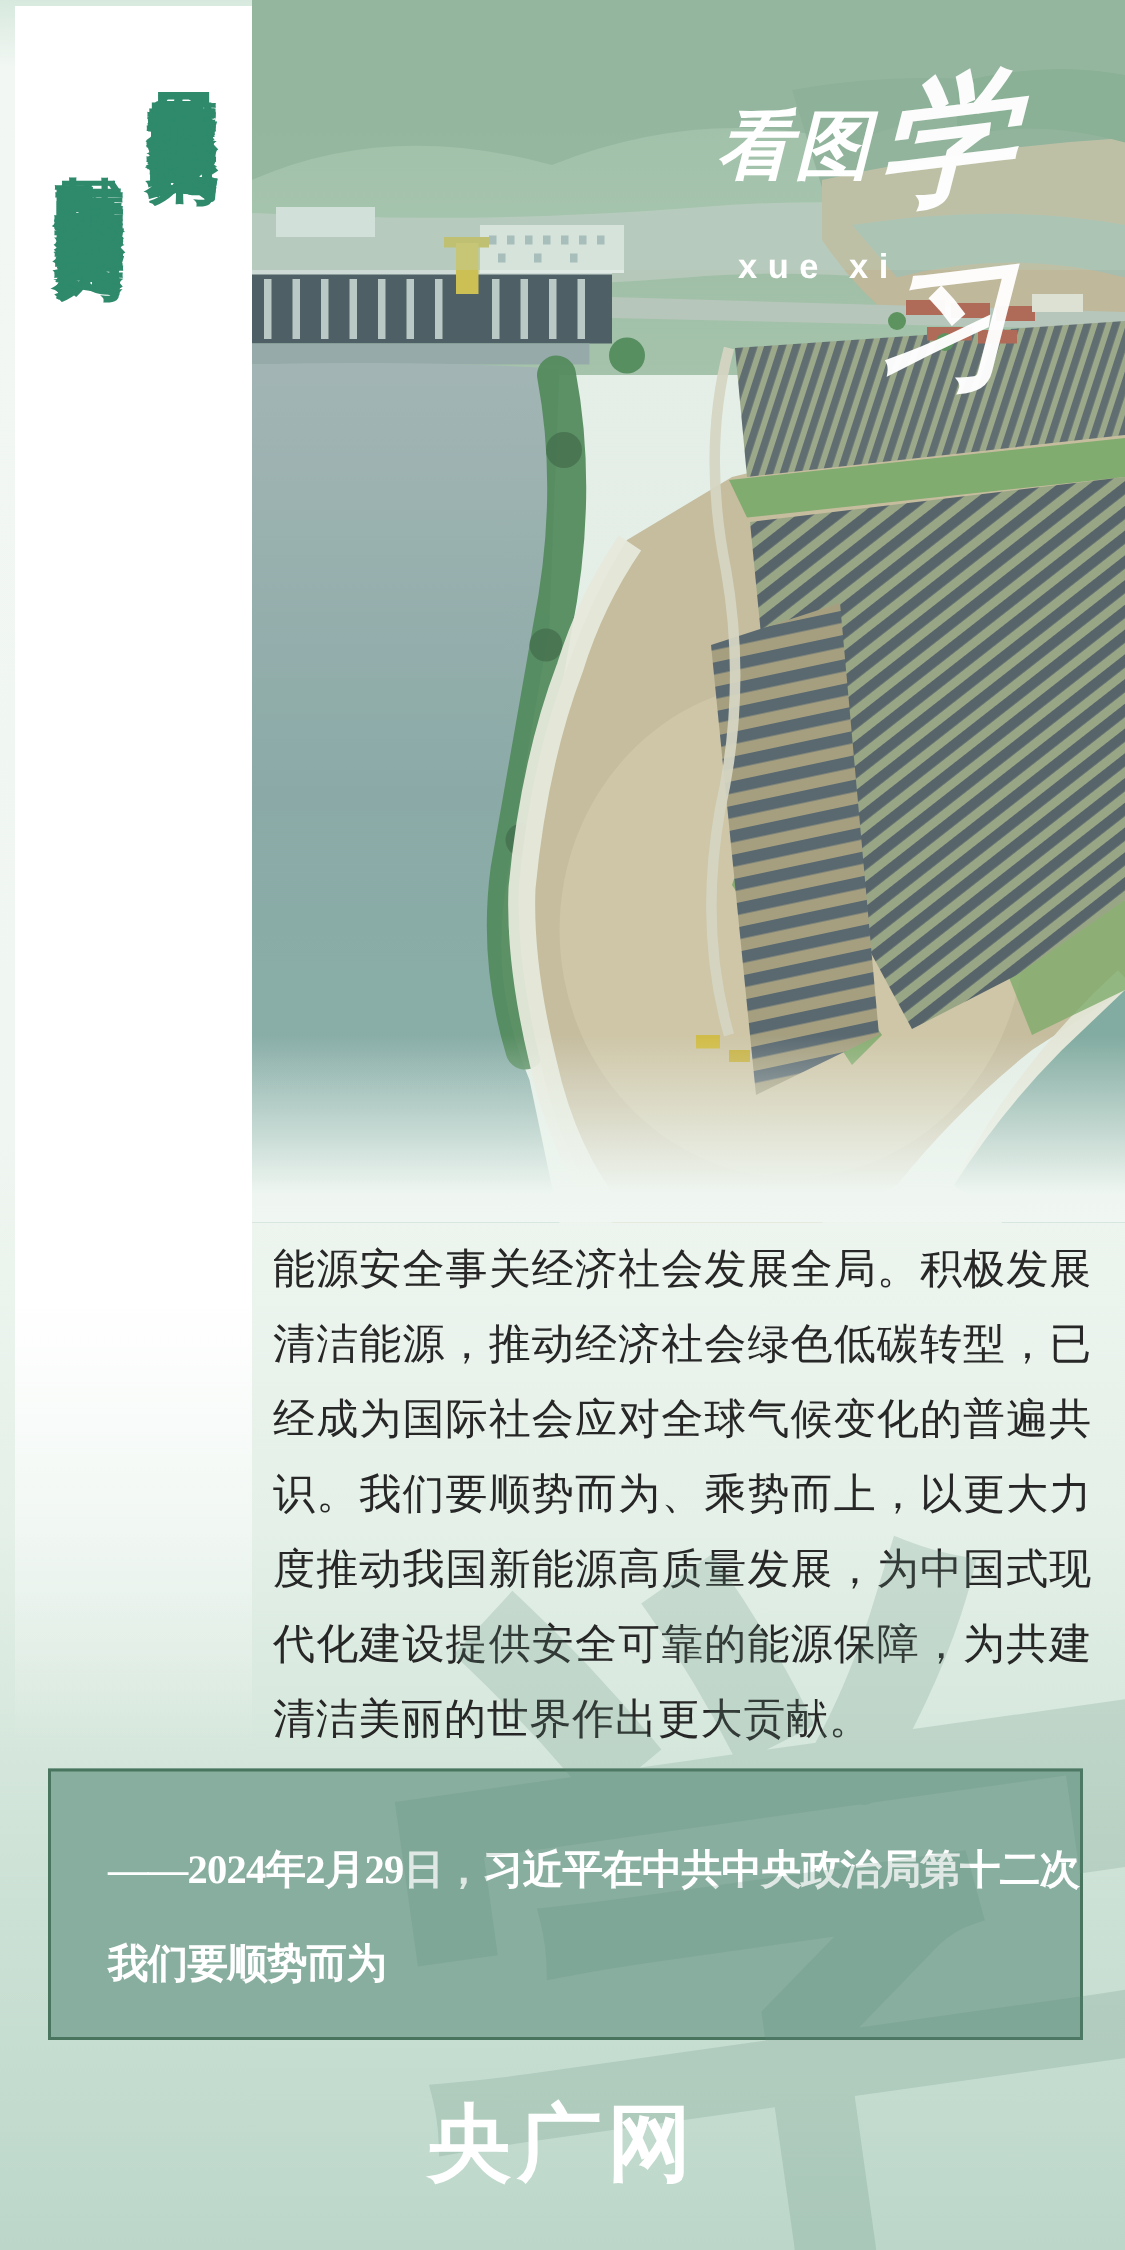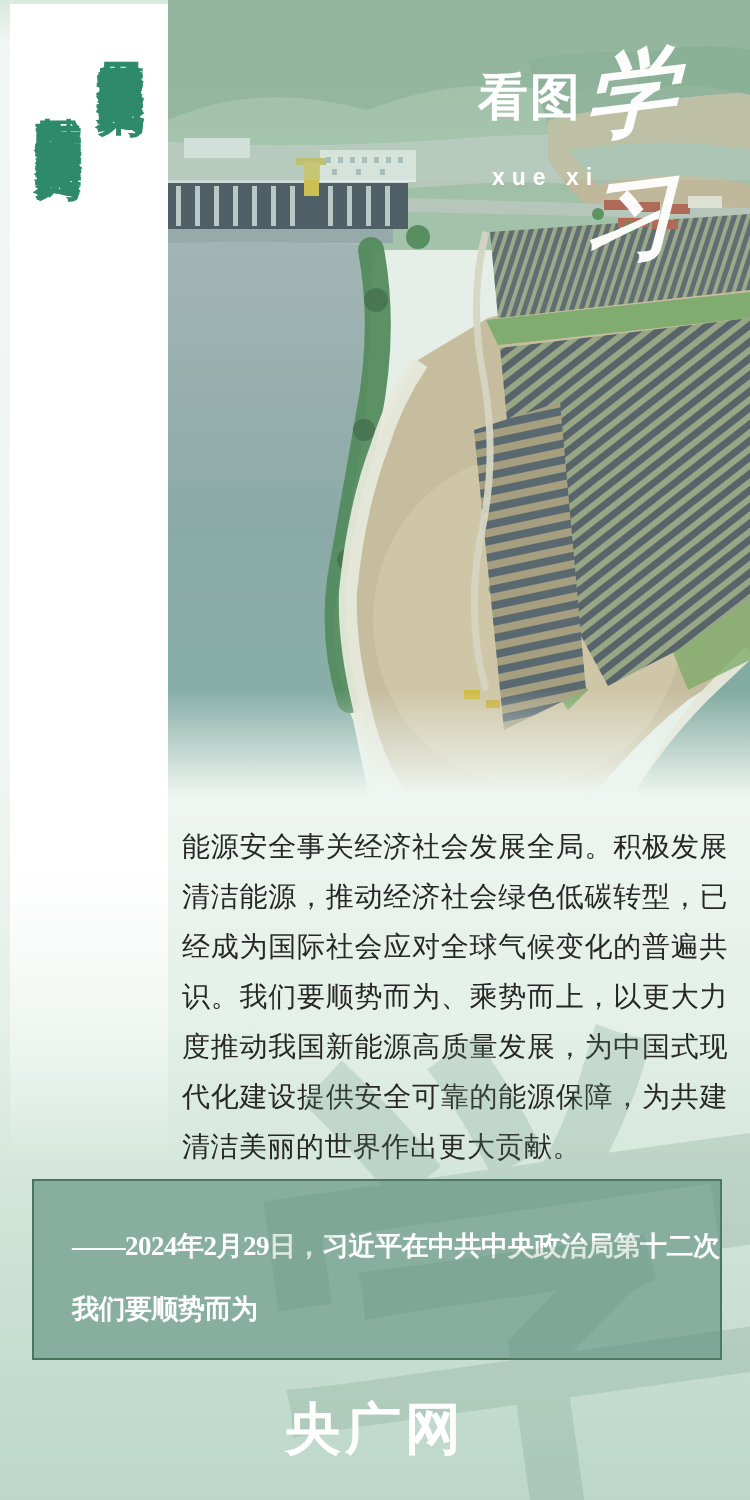--- a/index.html
+++ b/index.html
@@ -14,21 +14,21 @@
   .left-panel {
     position:absolute; left:10px; top:4px; width:158px; height:1160px;
     background: linear-gradient(180deg, #ffffff 0%, #ffffff 74%, rgba(255,255,255,0) 100%);
   }
   
   .photo { position:absolute; left:168px; top:0; width:582px; height:815px; }
   .photo svg { display:block; width:100%; height:100%; }
   
   .masthead { position:absolute; left:466px; top:52px; width:284px; height:120px; color:#ffffff;
               font-family:"Liberation Sans","DejaVu Sans",sans-serif; }
-  .masthead-title { position:absolute; left:12px; top:12px; font-size:50px; font-weight:900; letter-spacing:2px; }
+  .masthead-title { position:absolute; left:12px; top:12px; font-size:50px; font-weight:900; letter-spacing:2px;font-style:italic; }
   .masthead-pinyin { position:absolute; left:26px; top:68px; font-size:23px; font-weight:700; letter-spacing:7px;margin-top:44px; }
   .masthead-calli { position:absolute; left:118px; top:-24px; font-size:92px; font-weight:700; font-style:italic;
                     font-family:"Liberation Serif","DejaVu Serif",serif;
                     transform:rotate(-7deg) skewX(-8deg); opacity:.97; }
   
   .vcol {
     position:absolute; writing-mode:vertical-rl; color:#2e8a6b;
     font-weight:700; font-size:39px; white-space:nowrap;
     font-family:"Liberation Serif","DejaVu Serif",serif;
   }

